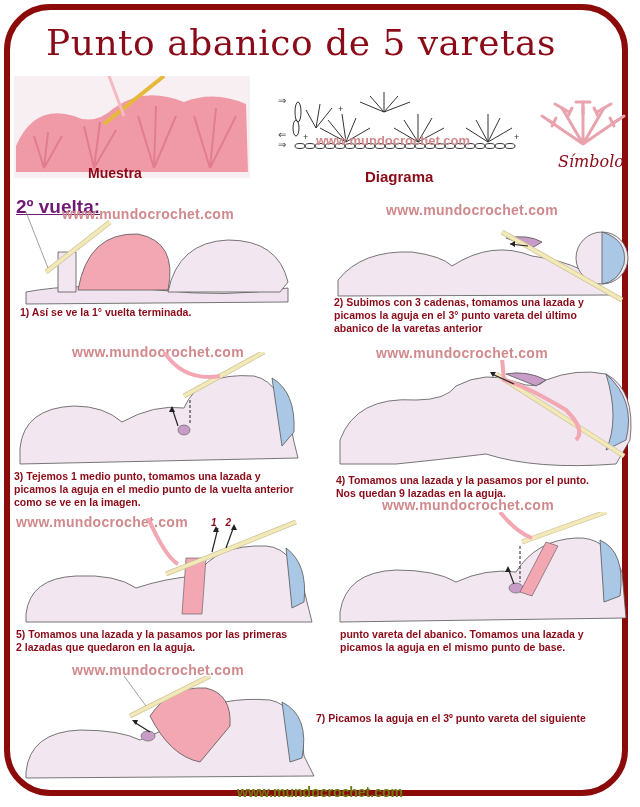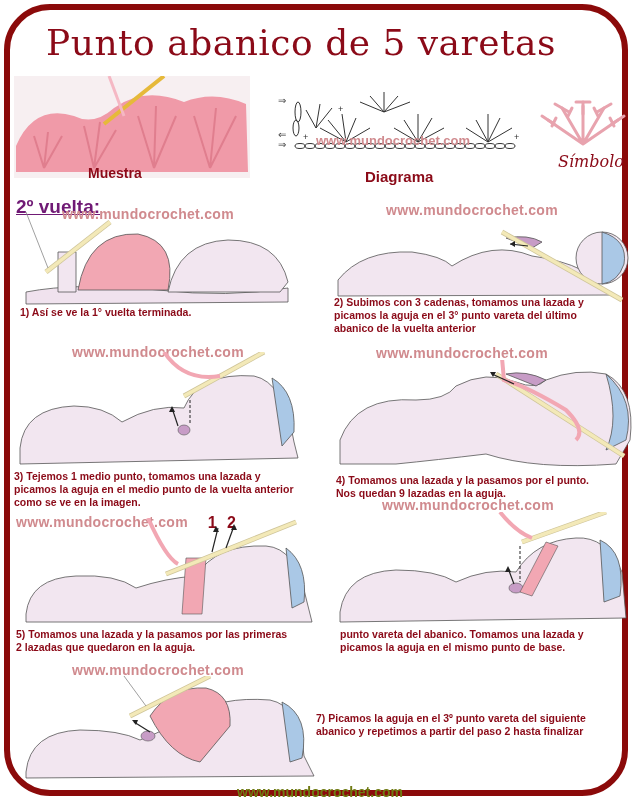--- a/index.html
+++ b/index.html
@@ -120,21 +120,21 @@
     <path d="M174 18 Q196 14 210 22 L200 28 Z" fill="#c79cc6" stroke="#555" stroke-width="0.8"></path>
     <line x1="170" y1="12" x2="290" y2="80" stroke="#cfc59a" stroke-width="5"></line>
     <line x1="170" y1="12" x2="290" y2="80" stroke="#f3e9b8" stroke-width="3.5"></line>
     <path d="M196 26 L178 24" stroke="#222" stroke-width="1.2"></path>
     <path d="M178 24 l5 -3 l0 6 z" fill="#222"></path>
   </svg>
 </div>
 <div class="step" style="left:334px;top:296px;width:300px;">
   <div>2) Subimos con 3 cadenas, tomamos una lazada y</div>
   <div>picamos la aguja en el  3°  punto vareta del último</div>
-  <div>abanico de la vuelta anterior</div>
+  <div>abanico de la varetas anterior</div>
 </div>
 
 <div class="wm" style="left:72px;top:344px;">www.mundocrochet.com</div>
 <div class="illus" style="left:14px;top:352px;">
   <svg width="290" height="116" viewBox="0 0 290 116">
     <path d="M6 96 Q10 56 60 54 Q90 54 108 70 Q140 52 170 56 Q185 20 240 24 Q270 30 280 90 L284 106 L6 112 Z" fill="#f2e6f0" stroke="#555" stroke-width="0.8"></path>
     <path d="M258 26 Q282 40 280 80 L268 94 Z" fill="#aac8e6" stroke="#555" stroke-width="0.8"></path>
     <ellipse cx="170" cy="78" rx="6" ry="5" fill="#c79cc6" stroke="#555" stroke-width="0.6"></ellipse>
     <line x1="170" y1="44" x2="250" y2="0" stroke="#cfc59a" stroke-width="5"></line>
     <line x1="170" y1="44" x2="250" y2="0" stroke="#f3e9b8" stroke-width="3.5"></line>
@@ -163,21 +163,21 @@
     <path d="M154 12 l6 0 l-3 5 z" fill="#222"></path>
   </svg>
 </div>
 <div class="step" style="left:336px;top:474px;width:300px;">
   <div>4) Tomamos una lazada y la pasamos por el punto.</div>
   <div>Nos quedan 9 lazadas en la aguja.</div>
 </div>
 <div class="wm" style="left:382px;top:497px;">www.mundocrochet.com</div>
 
 <div class="wm" style="left:16px;top:514px;">www.mundocrochet.com</div>
-<div class="step" style="left:206px;top:516px;width:30px;text-align:right;font-size:16px;">
+<div class="step" style="left:206px;top:516px;width:30px;text-align:center;font-size:10px;font-style:italic;">
   <span>1</span>
   <span style="margin-left:6px;">2</span>
 </div>
 <div class="illus" style="left:16px;top:518px;">
   <svg width="300" height="110" viewBox="0 0 300 110">
     <path d="M10 96 Q14 60 60 58 Q100 56 120 70 Q150 60 180 58 Q200 26 250 28 Q280 30 290 80 L296 104 L10 104 Z" fill="#f2e6f0" stroke="#555" stroke-width="0.8"></path>
     <path d="M270 30 Q292 46 288 84 L276 90 Z" fill="#aac8e6" stroke="#555" stroke-width="0.8"></path>
     <path d="M166 96 L170 40 L190 40 L186 96 Z" fill="#f2a7b3" stroke="#555" stroke-width="0.6"></path>
     <line x1="150" y1="56" x2="280" y2="4" stroke="#cfc59a" stroke-width="5"></line>
     <line x1="150" y1="56" x2="280" y2="4" stroke="#f3e9b8" stroke-width="3.5"></line>
@@ -221,16 +221,15 @@
     <ellipse cx="128" cy="60" rx="7" ry="5" fill="#c79cc6" stroke="#555" stroke-width="0.6"></ellipse>
     <line x1="110" y1="40" x2="190" y2="0" stroke="#cfc59a" stroke-width="5"></line>
     <line x1="110" y1="40" x2="190" y2="0" stroke="#f3e9b8" stroke-width="3.5"></line>
     <line x1="104" y1="0" x2="126" y2="30" stroke="#888" stroke-width="0.8"></line>
     <path d="M130 56 L114 46" stroke="#222" stroke-width="1.2"></path>
     <path d="M112 44 l6 0 l-2 5 z" fill="#222"></path>
   </svg>
 </div>
 <div class="step" style="left:316px;top:712px;width:300px;">
   <div>7) Picamos la aguja en el 3º punto vareta del siguiente</div>
-  <div>abanico y repetimos a partir del paso 2 hasta finalizar</div>
 </div>
 
 <div class="footer">www.mundocrochet.com</div>
 
 </body></html>

